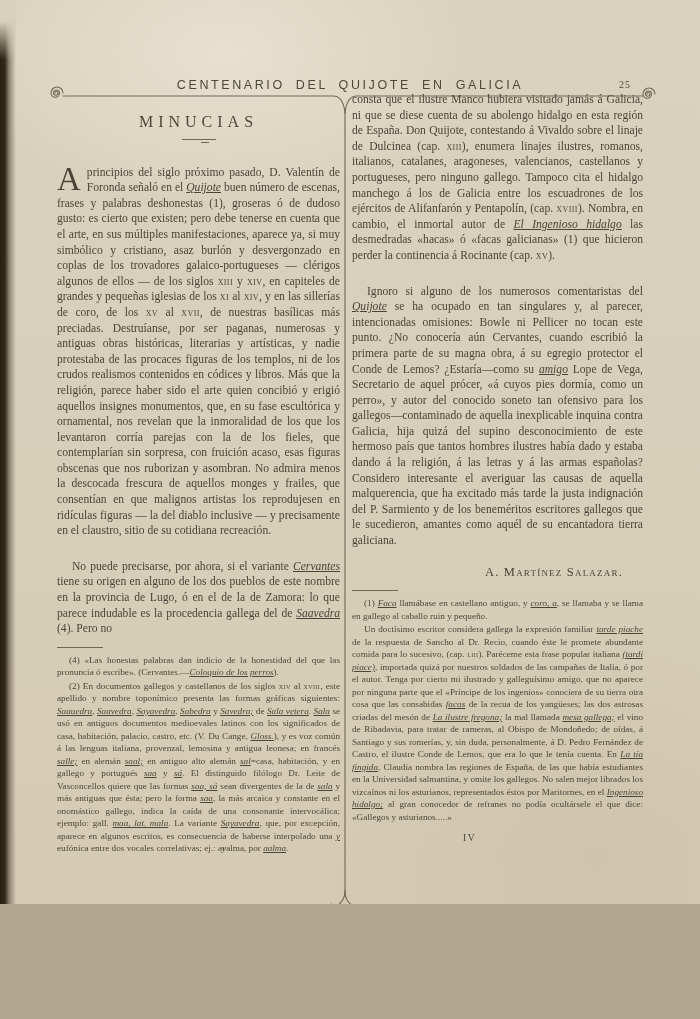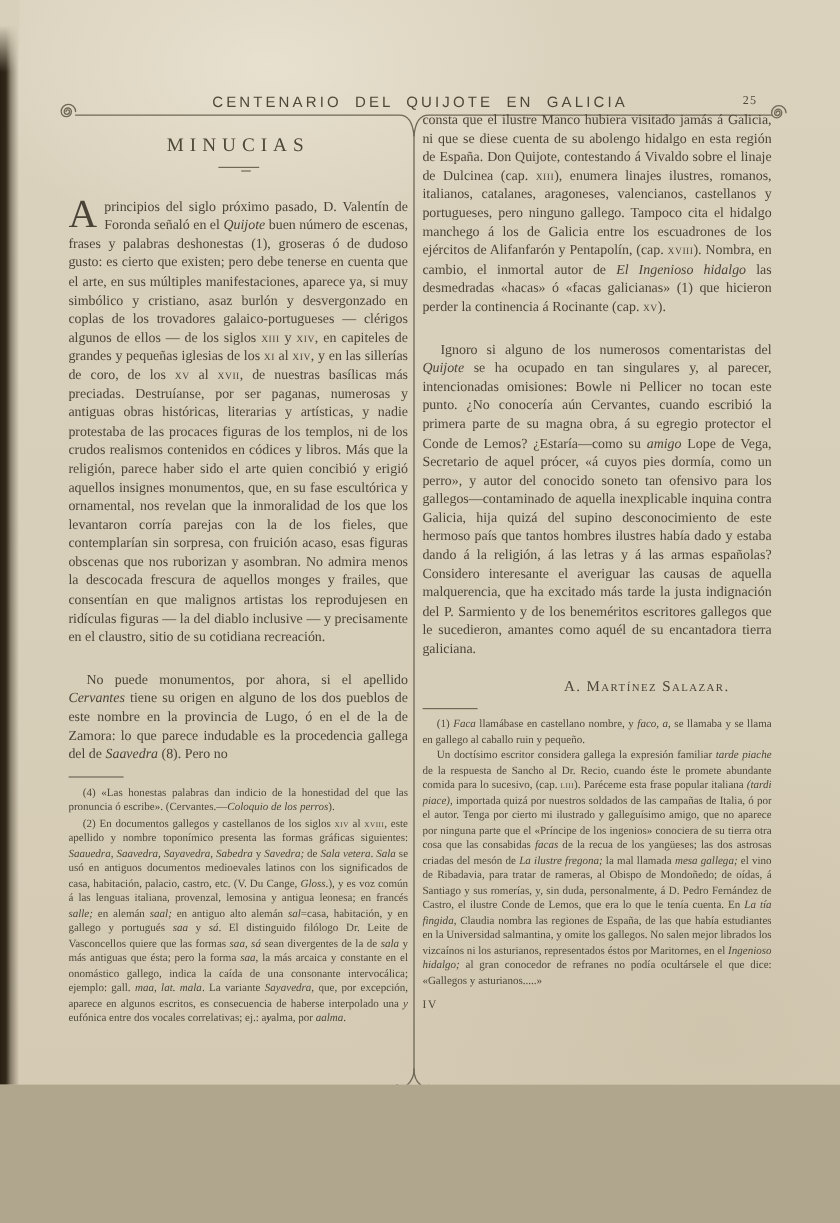--- a/index.html
+++ b/index.html
@@ -33,24 +33,24 @@
   p{margin:0;}
   .para.first{margin-top:22px;}
   .para+.para{margin-top:20px;}
   .indent{text-indent:15px;}
   .dropcap{float:left;font-size:33px;line-height:27px;padding:1px 6px 0 0;color:#4a4438;}
 
   .fn-rule{width:46px;border-top:1px solid #6f6857;margin:10px 0 6px;}
   .fn{font-size:9.2px;line-height:12.5px;text-indent:12px;color:#4c4639;}
   .fn+.fn{margin-top:1px;}
 
-  .signature{text-align:right;margin:16px 35px 0 0;font-variant:small-caps;letter-spacing:1.2px;font-size:12.5px;}
-  .sig-mark{text-align:left;margin:8px 56px 0 0;font-size:9.5px;letter-spacing:1.5px;color:#4c4639;}
+  .signature{text-align:right;margin:16px 20px 0 0;font-variant:small-caps;letter-spacing:1.2px;font-size:12.5px;}
+  .sig-mark{text-align:center;margin:8px 56px 0 0;font-size:9.5px;letter-spacing:1.5px;color:#4c4639;}
 
-  .i{font-style:italic;}
+  .i{font-style:italic;text-decoration:underline;}
   .ib{font-style:italic;font-weight:bold;}
   .sc{font-variant:small-caps;letter-spacing:.4px;}
 </style>
 </head>
 <body>
 
 <div class="page">
 
   <div class="edge-left"></div>
 
@@ -64,29 +64,29 @@
     <path d="M345 891 C345 900 350 905 356 907 C358 907.6 358.6 905.5 357.3 904.4"></path>
   </svg>
 
   <span class="header-title">CENTENARIO DEL QUIJOTE EN GALICIA</span>
   <span class="page-number">25</span>
 
   <div class="col col-left">
     <div class="sec-title">MINUCIAS</div>
     <div class="title-rule"></div>
     <p class="para first"><span class="dropcap">A</span><span><span> principios del siglo próximo pasado, D. Valentín de Foronda señaló en el </span><span class="i">Quijote</span><span> buen número de escenas, frases y palabras deshonestas (1), groseras ó de dudoso gusto: es cierto que existen; pero debe tenerse en cuenta que el arte, en sus múltiples manifestaciones, aparece ya, si muy simbólico y cristiano, asaz burlón y desvergonzado en coplas de los trovadores galaico-portugueses — clérigos algunos de ellos — de los siglos </span><span class="sc">xiii</span><span> y </span><span class="sc">xiv</span><span>, en capiteles de grandes y pequeñas iglesias de los </span><span class="sc">xi</span><span> al </span><span class="sc">xiv</span><span>, y en las sillerías de coro, de los </span><span class="sc">xv</span><span> al </span><span class="sc">xvii</span><span>, de nuestras basílicas más preciadas. Destruíanse, por ser paganas, numerosas y antiguas obras históricas, literarias y artísticas, y nadie protestaba de las procaces figuras de los templos, ni de los crudos realismos contenidos en códices y libros. Más que la religión, parece haber sido el arte quien concibió y erigió aquellos insignes monumentos, que, en su fase escultórica y ornamental, nos revelan que la inmoralidad de los que los levantaron corría parejas con la de los fieles, que contemplarían sin sorpresa, con fruición acaso, esas figuras obscenas que nos ruborizan y asombran. No admira menos la descocada frescura de aquellos monges y frailes, que consentían en que malignos artistas los reprodujesen en ridículas figuras — la del diablo inclusive — y precisamente en el claustro, sitio de su cotidiana recreación.</span></span></p>
-    <p class="para indent"><span>No puede monumentos, por ahora, si el apellido </span><span class="i">Cervantes</span><span> tiene su origen en alguno de los dos pueblos de este nombre en la provincia de Lugo, ó en el de la de Zamora: lo que parece indudable es la procedencia gallega del de </span><span class="i">Saavedra</span><span> (8). Pero no</span></p>
+    <p class="para indent"><span>No puede precisarse, por ahora, si el variante </span><span class="i">Cervantes</span><span> tiene su origen en alguno de los dos pueblos de este nombre en la provincia de Lugo, ó en el de la de Zamora: lo que parece indudable es la procedencia gallega del de </span><span class="i">Saavedra</span><span> (4). Pero no</span></p>
     <div class="fn-rule"></div>
     <p class="fn"><span>(4) «Las honestas palabras dan indicio de la honestidad del que las pronuncia ó escribe». (Cervantes.—</span><span class="i">Coloquio de los perros</span><span>).</span></p>
     <p class="fn"><span>(2) En documentos gallegos y castellanos de los siglos </span><span class="sc">xiv</span><span> al </span><span class="sc">xviii</span><span>, este apellido y nombre toponímico presenta las formas gráficas siguientes: </span><span class="i">Saauedra</span><span>, </span><span class="i">Saavedra</span><span>, </span><span class="i">Sayavedra</span><span>, </span><span class="i">Sabedra</span><span> y </span><span class="i">Savedra;</span><span> de </span><span class="i">Sala vetera</span><span>. </span><span class="i">Sala</span><span> se usó en antiguos documentos medioevales latinos con los significados de casa, habitación, palacio, castro, etc. (V. Du Cange, </span><span class="i">Gloss.</span><span>), y es voz común á las lenguas italiana, provenzal, lemosina y antigua leonesa; en francés </span><span class="i">salle;</span><span> en alemán </span><span class="i">saal;</span><span> en antiguo alto alemán </span><span class="i">sal</span><span>=casa, habitación, y en gallego y portugués </span><span class="i">saa</span><span> y </span><span class="i">sá</span><span>. El distinguido filólogo Dr. Leite de Vasconcellos quiere que las formas </span><span class="i">saa, sá</span><span> sean divergentes de la de </span><span class="i">sala</span><span> y más antiguas que ésta; pero la forma </span><span class="i">saa</span><span>, la más arcaica y constante en el onomástico gallego, indica la caída de una consonante intervocálica; ejemplo: gall. </span><span class="i">maa, lat. mala</span><span>. La variante </span><span class="i">Sayavedra</span><span>, que, por excepción, aparece en algunos escritos, es consecuencia de haberse interpolado una </span><span class="i">y</span><span> eufónica entre dos vocales correlativas; ej.: a</span><span class="ib">y</span><span>alma, por </span><span class="i">aalma</span><span>.</span></p>
   </div>
 
   <div class="col col-right">
     <p class="para"><span>consta que el ilustre Manco hubiera visitado jamás á Galicia, ni que se diese cuenta de su abolengo hidalgo en esta región de España. Don Quijote, contestando á Vivaldo sobre el linaje de Dulcinea (cap. </span><span class="sc">xiii</span><span>), enumera linajes ilustres, romanos, italianos, catalanes, aragoneses, valencianos, castellanos y portugueses, pero ninguno gallego. Tampoco cita el hidalgo manchego á los de Galicia entre los escuadrones de los ejércitos de Alifanfarón y Pentapolín, (cap. </span><span class="sc">xviii</span><span>). Nombra, en cambio, el inmortal autor de </span><span class="i">El Ingenioso hidalgo</span><span> las desmedradas «hacas» ó «facas galicianas» (1) que hicieron perder la continencia á Rocinante (cap. </span><span class="sc">xv</span><span>).</span></p>
     <p class="para indent"><span>Ignoro si alguno de los numerosos comentaristas del </span><span class="i">Quijote</span><span> se ha ocupado en tan singulares y, al parecer, intencionadas omisiones: Bowle ni Pellicer no tocan este punto. ¿No conocería aún Cervantes, cuando escribió la primera parte de su magna obra, á su egregio protector el Conde de Lemos? ¿Estaría—como su </span><span class="i">amigo</span><span> Lope de Vega, Secretario de aquel prócer, «á cuyos pies dormía, como un perro», y autor del conocido soneto tan ofensivo para los gallegos—contaminado de aquella inexplicable inquina contra Galicia, hija quizá del supino desconocimiento de este hermoso país que tantos hombres ilustres había dado y estaba dando á la religión, á las letras y á las armas españolas? Considero interesante el averiguar las causas de aquella malquerencia, que ha excitado más tarde la justa indignación del P. Sarmiento y de los beneméritos escritores gallegos que le sucedieron, amantes como aquél de su encantadora tierra galiciana.</span></p>
     <div class="signature">A. Martínez Salazar.</div>
     <div class="fn-rule"></div>
-    <p class="fn"><span>(1) </span><span class="i">Faca</span><span> llamábase en castellano nombre, y </span><span class="i">faco, a</span><span>, se llamaba y se llama en gallego al caballo ruin y pequeño.</span></p>
+    <p class="fn"><span>(1) </span><span class="i">Faca</span><span> llamábase en castellano antiguo, y </span><span class="i">coro, a</span><span>, se llamaba y se llama en gallego al caballo ruin y pequeño.</span></p>
     <p class="fn"><span>Un doctísimo escritor considera gallega la expresión familiar </span><span class="i">tarde piache</span><span> de la respuesta de Sancho al Dr. Recio, cuando éste le promete abundante comida para lo sucesivo, (cap. </span><span class="sc">liii</span><span>). Paréceme esta frase popular italiana </span><span class="i">(tardi piace)</span><span>, importada quizá por nuestros soldados de las campañas de Italia, ó por el autor. Tenga por cierto mi ilustrado y galleguísimo amigo, que no aparece por ninguna parte que el «Príncipe de los ingenios» conociera de su tierra otra cosa que las consabidas </span><span class="i">facas</span><span> de la recua de los yangüeses; las dos astrosas criadas del mesón de </span><span class="i">La ilustre fregona;</span><span> la mal llamada </span><span class="i">mesa gallega;</span><span> el vino de Ribadavia, para tratar de rameras, al Obispo de Mondoñedo; de oídas, á Santiago y sus romerías, y, sin duda, personalmente, á D. Pedro Fernández de Castro, el ilustre Conde de Lemos, que era lo que le tenía cuenta. En </span><span class="i">La tía fingida</span><span>, Claudia nombra las regiones de España, de las que había estudiantes en la Universidad salmantina, y omite los gallegos. No salen mejor librados los vizcaínos ni los asturianos, representados éstos por Maritornes, en el </span><span class="i">Ingenioso hidalgo;</span><span> al gran conocedor de refranes no podía ocultársele el que dice: «Gallegos y asturianos.....»</span></p>
     <div class="sig-mark">IV</div>
   </div>
 
 </div>
 
 </body></html>

